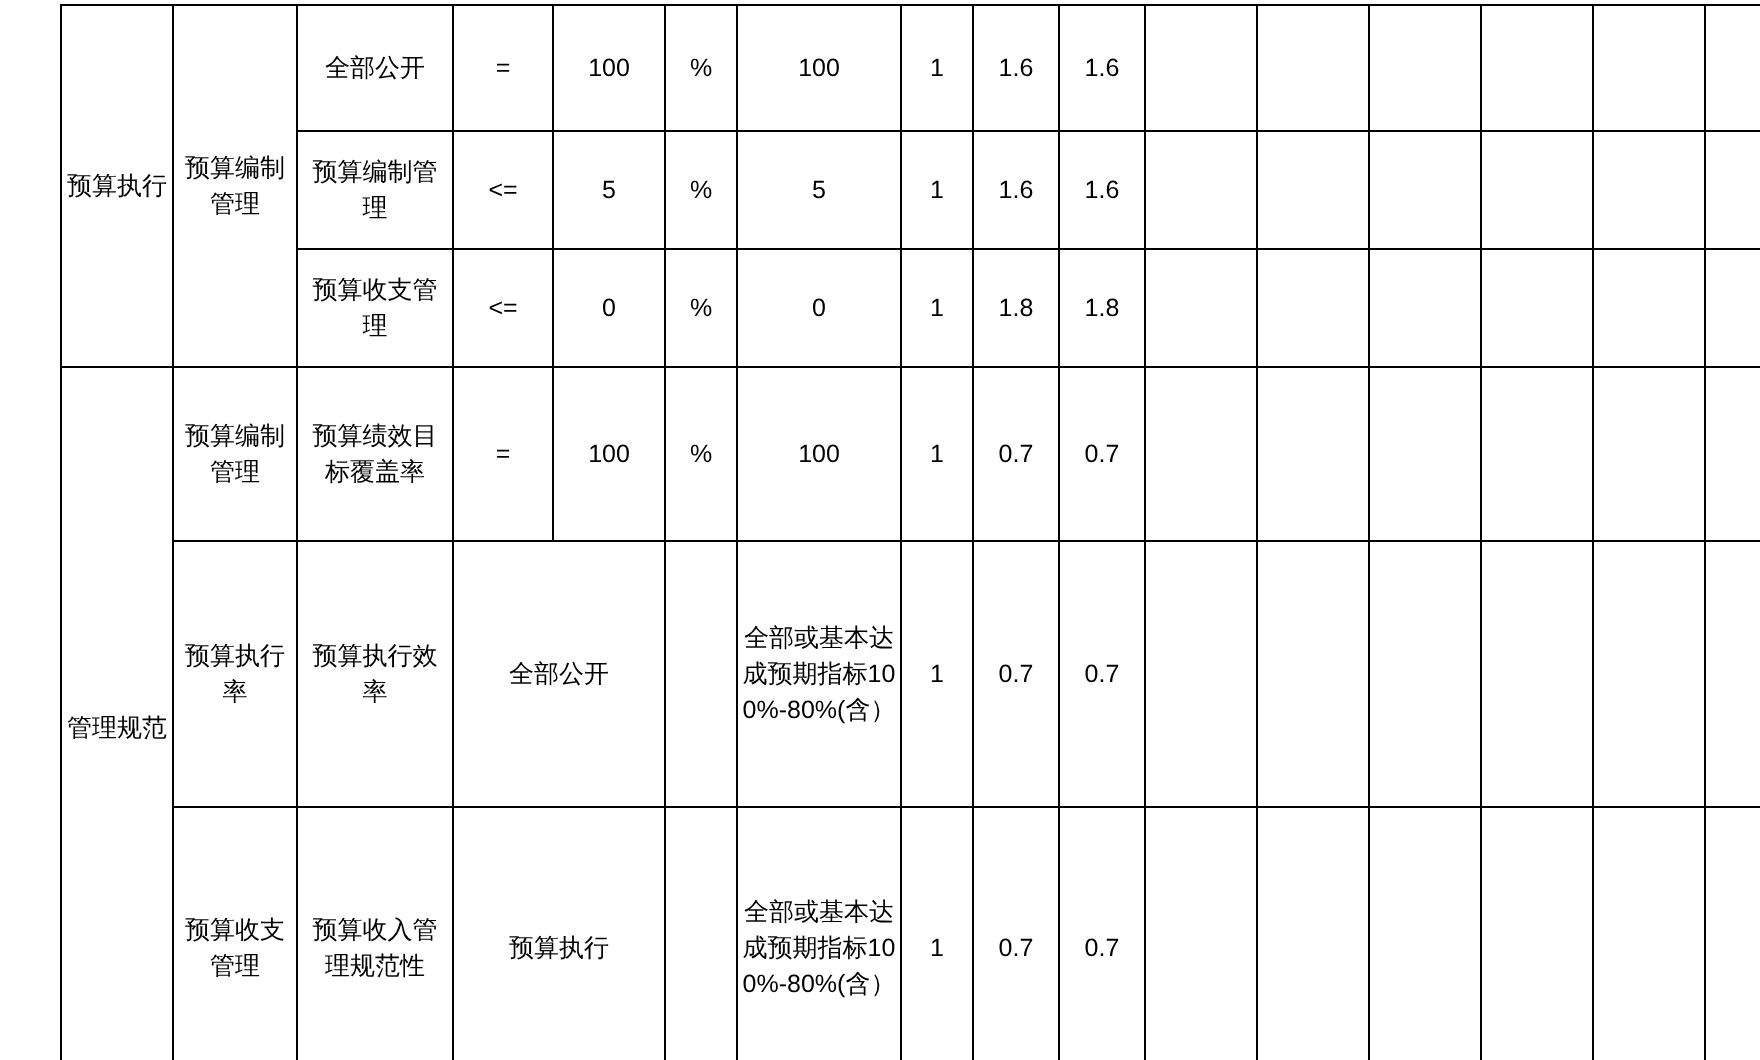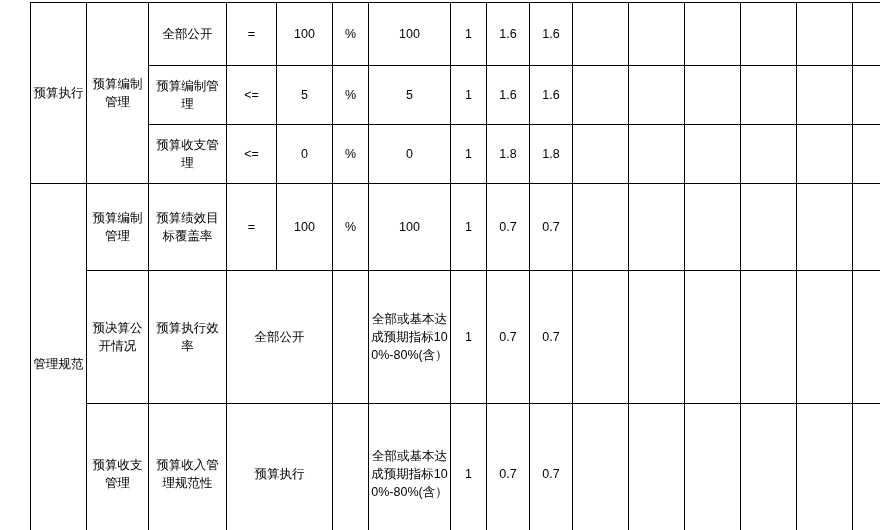--- a/index.html
+++ b/index.html
@@ -269,21 +269,21 @@
         <td>
             <span class="cell-text"></span>
           </td>
         <td>
             <span class="cell-text"></span>
           </td>
       </tr>
 
       <tr>
         <td>
-            <span class="cell-text">预决算公开情况</span>
+            <span class="cell-text">预算执行率</span>
           </td>
         <td style="height:128px">
             <span class="cell-text">预算执行效率</span>
           </td>
         <td colspan="2">
             <span class="cell-text">全部公开</span>
           </td>
         <td>
             <span class="cell-text"></span>
           </td>

